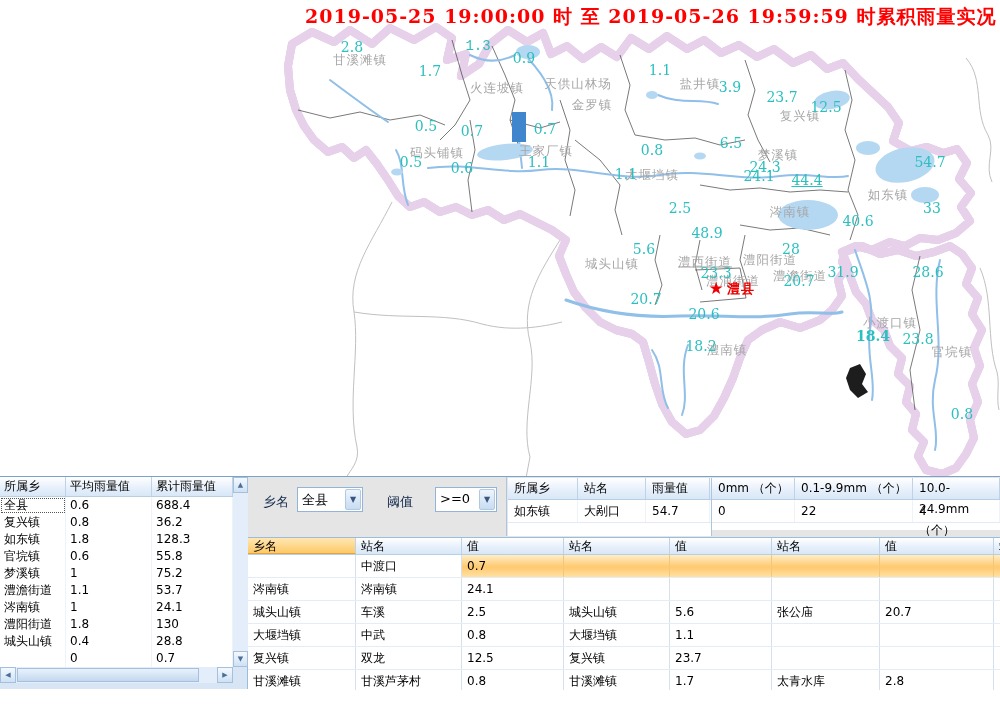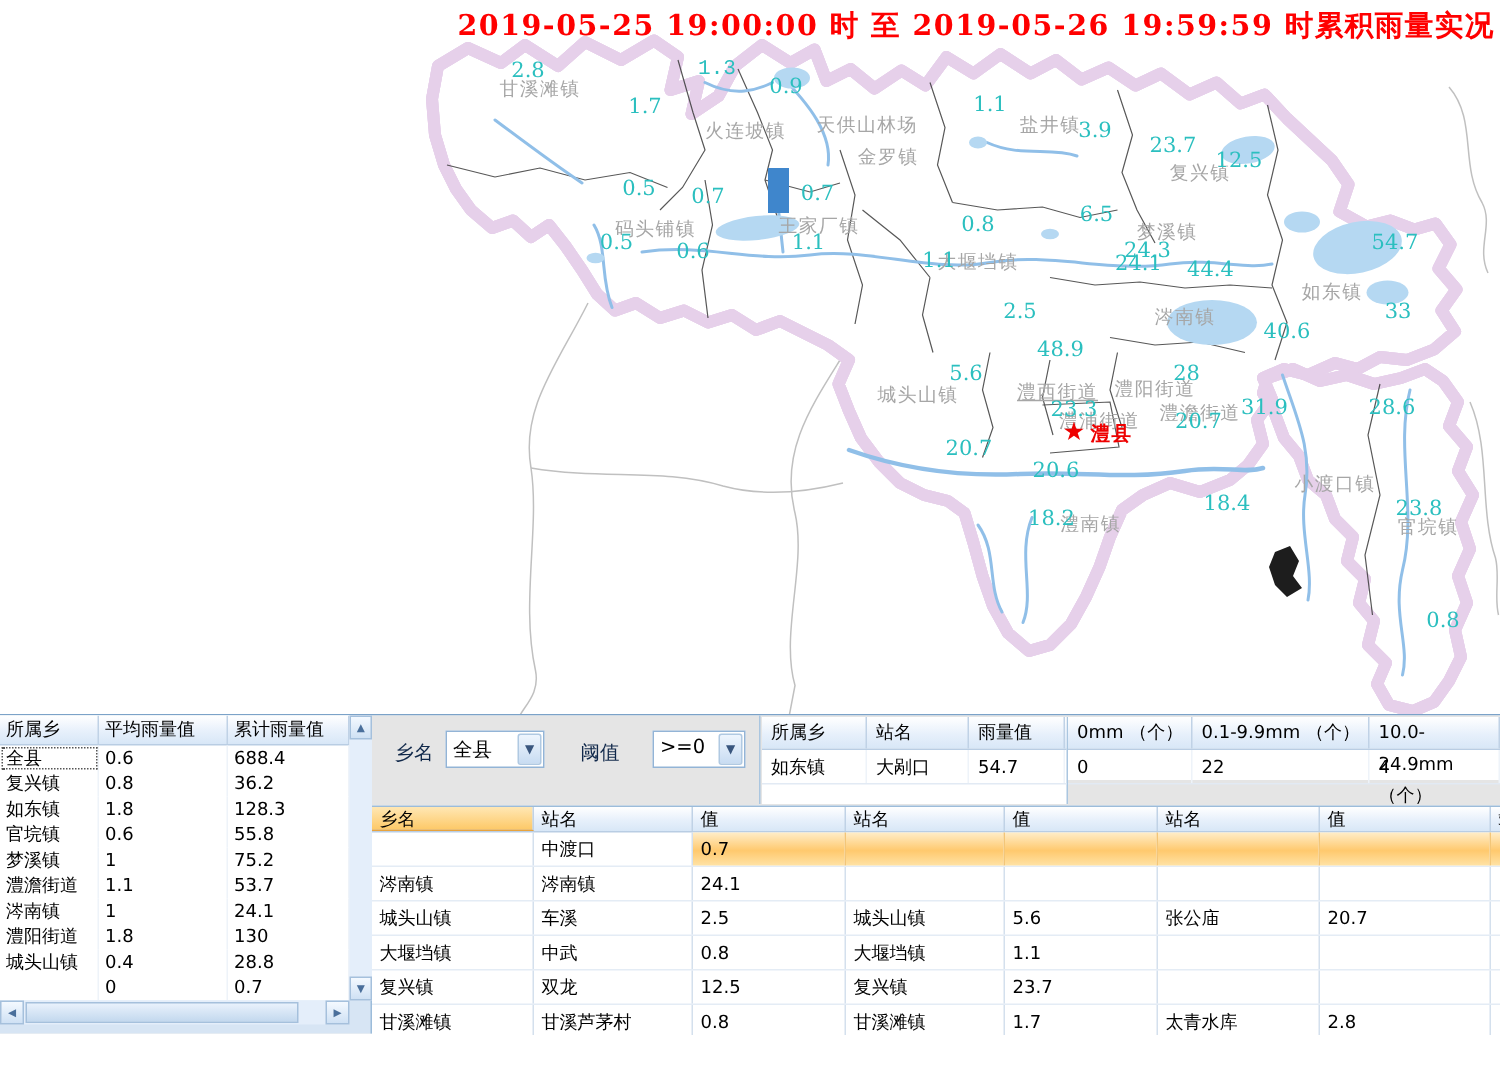--- a/index.html
+++ b/index.html
@@ -60,21 +60,21 @@
 
   
   .station{position:absolute;left:508px;top:1px;width:204px;height:58px;background:#fff;border-right:1px solid #aac6e0;box-sizing:border-box;}
   .sthead{display:flex;height:22px;background:linear-gradient(#ffffff,#e7f0fb 55%,#d8e7f7);border-bottom:1px solid #b9cde3;box-sizing:border-box;}
   .sthcell{padding-left:6px;line-height:21px;border-right:1px solid #c0d2e6;box-sizing:border-box;}
   .strow{display:flex;height:22px;line-height:22px;border-bottom:1px solid #e2eaf4;}
   .stcell{padding-left:6px;border-right:1px solid #eef3f9;box-sizing:border-box;}
   .st0{width:70px;} .st1{width:68px;} .st2{width:64px;}
 
   
-  .stats{position:absolute;left:712px;top:1px;width:288px;height:42px;background:#fff;}
+  .stats{position:absolute;left:712px;top:1px;width:288px;height:52px;background:#fff;}
   .g0{width:83px;} .g1{width:118px;} .g2{width:87px;}
 
   
   .detail{position:absolute;left:248px;top:60px;width:752px;height:152px;background:#fff;overflow:hidden;
           border-top:1px solid #9cbcda;}
   .dhead{display:flex;height:17px;background:linear-gradient(#ffffff,#e7f0fb 55%,#d8e7f7);
          border-bottom:1px solid #b9cde3;box-sizing:border-box;}
   .dhcell{padding-left:5px;line-height:16px;border-right:1px solid #c0d2e6;box-sizing:border-box;
           overflow:hidden;white-space:nowrap;flex:none;}
   .dhcell.sorted{background:linear-gradient(#ffe7b4,#fdc968);border-bottom:1px solid #e8a33d;}
@@ -213,37 +213,37 @@
         <div class="rain-value" style="left: 472px; top: 131px;">0.7</div>
         <div class="rain-value" style="left: 545px; top: 129px;">0.7</div>
         <div class="rain-value" style="left: 411px; top: 162px;">0.5</div>
         <div class="rain-value" style="left: 462px; top: 168px;">0.6</div>
         <div class="rain-value" style="left: 539px; top: 162px;">1.1</div>
         <div class="rain-value" style="left: 652px; top: 150px;">0.8</div>
         <div class="rain-value" style="left: 731px; top: 143px;">6.5</div>
         <div class="rain-value" style="left: 626px; top: 174px;">1.1</div>
         <div class="rain-value" style="left: 765px; top: 167px;">24.3</div>
         <div class="rain-value" style="left: 759px; top: 176px;">24.1</div>
-        <div class="rain-value" style="left: 807px; top: 180px;">44.4</div>
+        <div class="rain-value" style="left: 807px; top: 180px; text-decoration: underline;">44.4</div>
         <div class="rain-value" style="left: 930px; top: 162px;">54.7</div>
         <div class="rain-value" style="left: 858px; top: 221px;">40.6</div>
         <div class="rain-value" style="left: 932px; top: 208px;">33</div>
         <div class="rain-value" style="left: 680px; top: 208px;">2.5</div>
         <div class="rain-value" style="left: 707px; top: 233px;">48.9</div>
         <div class="rain-value" style="left: 644px; top: 249px;">5.6</div>
         <div class="rain-value" style="left: 791px; top: 249px;">28</div>
         <div class="rain-value" style="left: 716px; top: 273px;">23.3</div>
         <div class="rain-value" style="left: 799px; top: 281px;">20.7</div>
         <div class="rain-value" style="left: 646px; top: 299px;">20.7</div>
         <div class="rain-value" style="left: 704px; top: 314px;">20.6</div>
         <div class="rain-value" style="left: 701px; top: 346px;">18.2</div>
         <div class="rain-value" style="left: 843px; top: 272px;">31.9</div>
         <div class="rain-value" style="left: 928px; top: 272px;">28.6</div>
-        <div class="rain-value" style="left: 818px; top: 336px;">18.4</div>
-        <div class="rain-value" style="left: 918px; top: 339px; margin-left: 28px;">23.8</div>
+        <div class="rain-value" style="left: 873px; top: 336px; font-weight: bold;">18.4</div>
+        <div class="rain-value" style="left: 918px; top: 339px;">23.8</div>
         <div class="rain-value" style="left: 962px; top: 414px;">0.8</div>
       </div>
     <div class="county-star">★</div>
     <div class="county-name">澧县</div>
   </div>
 
   <div class="panel">
     <div class="panel-body">
 
       <div class="summary">

